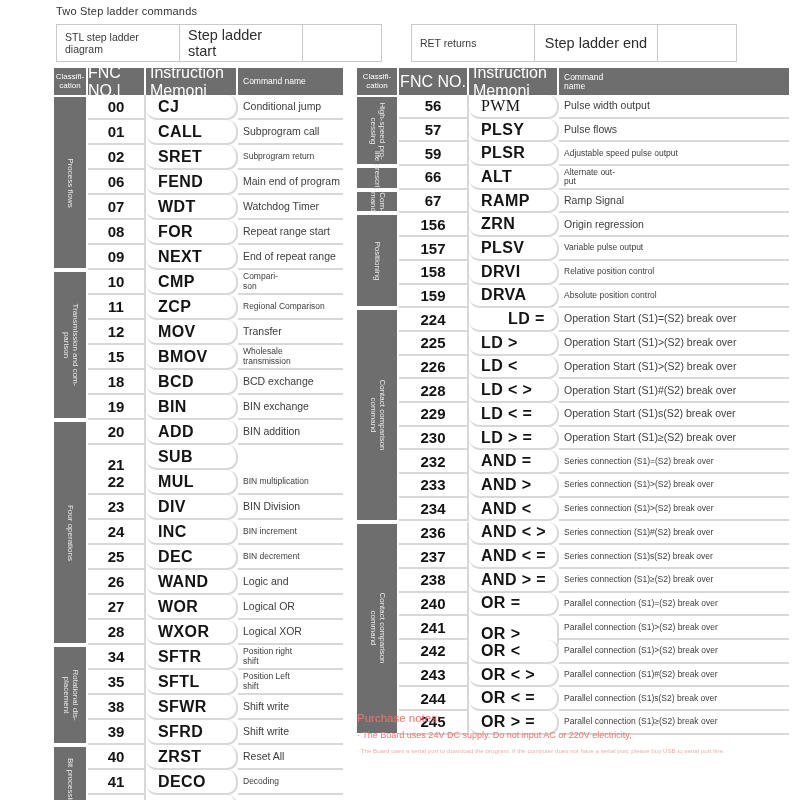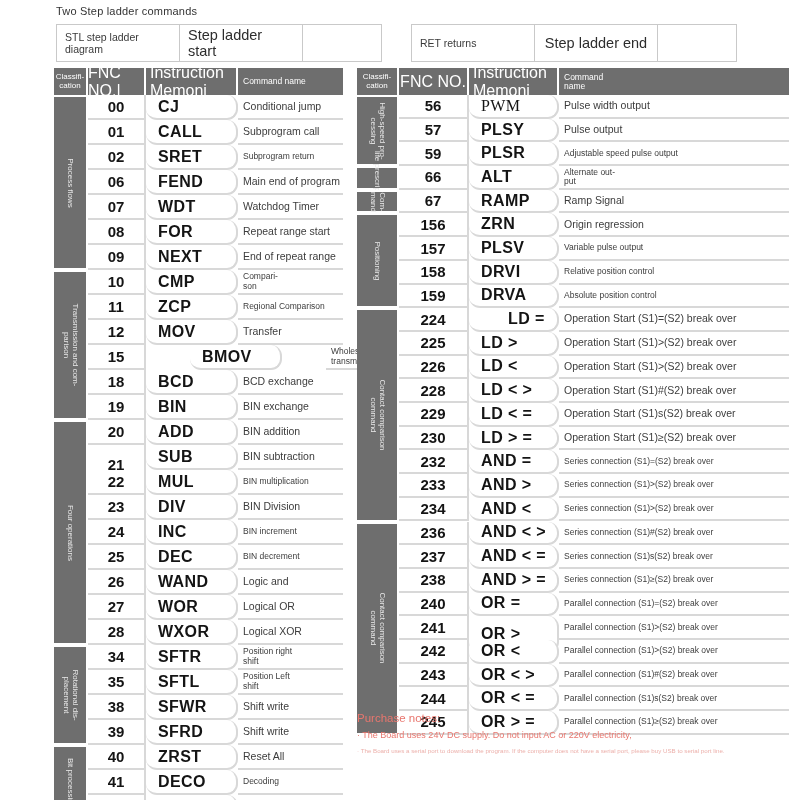--- a/index.html
+++ b/index.html
@@ -172,21 +172,21 @@
           <div class="row" style="height: 25px;">
             <div class="cell c-fnc" style="width: 58px; height: 25px;">11</div>
             <div class="cell c-mem" style="width: 92px; height: 25px;">ZCP</div>
             <div class="cell c-cmd sm" style="width: 105px; height: 25px;">Regional Comparison</div>
           </div>
           <div class="row" style="height: 25px;">
             <div class="cell c-fnc" style="width: 58px; height: 25px;">12</div>
             <div class="cell c-mem" style="width: 92px; height: 25px;">MOV</div>
             <div class="cell c-cmd" style="width: 105px; height: 25px;">Transfer</div>
           </div>
-          <div class="row" style="height: 25px; gap: 44px;">
+          <div class="row" style="height: 25px;">
             <div class="cell c-fnc" style="width: 58px; height: 25px;">15</div>
             <div class="cell c-mem" style="width: 92px; height: 25px;">BMOV</div>
             <div class="cell c-cmd sm" style="width: 105px; height: 25px;">Wholesale<br>transmission</div>
           </div>
           <div class="row" style="height: 25px;">
             <div class="cell c-fnc" style="width: 58px; height: 25px;">18</div>
             <div class="cell c-mem" style="width: 92px; height: 25px;">BCD</div>
             <div class="cell c-cmd" style="width: 105px; height: 25px;">BCD exchange</div>
           </div>
           <div class="row" style="height: 25px;">
@@ -202,21 +202,20 @@
         </div>
         <div class="rows">
           <div class="row" style="height: 25px;">
             <div class="cell c-fnc" style="width: 58px; height: 25px;">20</div>
             <div class="cell c-mem" style="width: 92px; height: 25px;">ADD</div>
             <div class="cell c-cmd" style="width: 105px; height: 25px;">BIN addition</div>
           </div>
           <div class="row" style="height: 25px;">
             <div class="cell c-fnc" style="width: 58px; height: 40px;">21</div>
             <div class="cell c-mem" style="width: 92px; height: 25px;">SUB</div>
-            <div class="cell c-cmd" style="width: 105px; height: 25px;">BIN subtraction</div>
           </div>
           <div class="row" style="height: 25px;">
             <div class="cell c-fnc" style="width: 58px; height: 25px;">22</div>
             <div class="cell c-mem" style="width: 92px; height: 25px;">MUL</div>
             <div class="cell c-cmd sm" style="width: 105px; height: 25px;">BIN multiplication</div>
           </div>
           <div class="row" style="height: 25px;">
             <div class="cell c-fnc" style="width: 58px; height: 25px;">23</div>
             <div class="cell c-mem" style="width: 92px; height: 25px;">DIV</div>
             <div class="cell c-cmd" style="width: 105px; height: 25px;">BIN Division</div>
@@ -314,21 +313,21 @@
         </div>
         <div class="rows">
           <div class="row" style="height: 23.7px;">
             <div class="cell c-fnc" style="width: 70px; height: 23.7px;">56</div>
             <div class="cell c-mem serif" style="width: 90px; height: 23.7px;">PWM</div>
             <div class="cell c-cmd" style="width: 230px; height: 23.7px;">Pulse width output</div>
           </div>
           <div class="row" style="height: 23.7px;">
             <div class="cell c-fnc" style="width: 70px; height: 23.7px;">57</div>
             <div class="cell c-mem" style="width: 90px; height: 23.7px;">PLSY</div>
-            <div class="cell c-cmd" style="width: 230px; height: 23.7px;">Pulse output</div>
+            <div class="cell c-cmd" style="width: 230px; height: 23.7px;">Pulse flows</div>
           </div>
           <div class="row" style="height: 23.7px;">
             <div class="cell c-fnc" style="width: 70px; height: 23.7px;">59</div>
             <div class="cell c-mem" style="width: 90px; height: 23.7px;">PLSR</div>
             <div class="cell c-cmd sm" style="width: 230px; height: 23.7px;">Adjustable speed pulse output</div>
           </div>
         </div>
       </div>
       <div class="grp">
         <div class="cls" style="width: 42px; height: 23.7px;">

